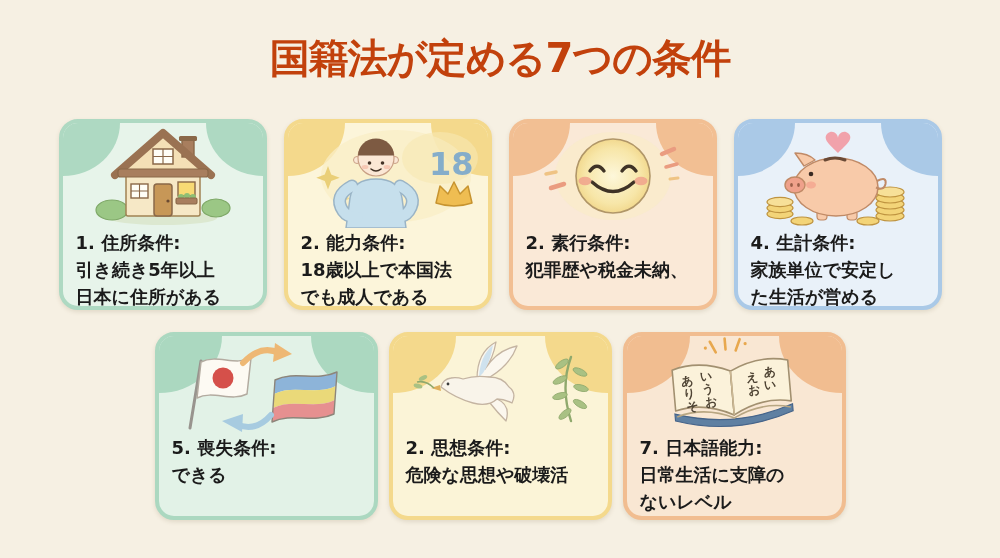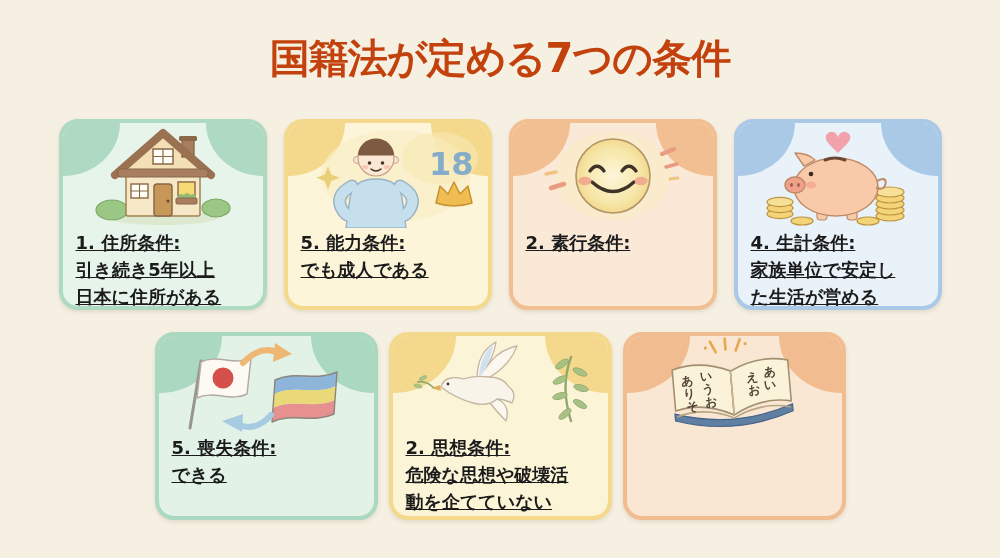--- a/index.html
+++ b/index.html
@@ -27,21 +27,21 @@
   .corner{position:absolute;top:0;width:57px;height:53px;background:var(--accent);z-index:0;}
   .corner.left{left:0;border-bottom-right-radius:100%;}
   .corner.right{right:0;border-bottom-left-radius:100%;}
   .row2 .corner{width:63px;height:57px;}
   .illus{position:relative;z-index:1;display:flex;align-items:center;justify-content:center;}
   .row1 .illus{height:105px;}
   .row2 .illus{height:97px;}
   .illus svg{display:block;}
   .cardtext{
     position:relative;z-index:1;padding:1px 12px 0 13px;
-    font-size:18px;font-weight:700;color:#1b1b1b;line-height:27px;text-decoration:underline;
+    font-size:18px;font-weight:700;color:#1b1b1b;line-height:27px;
   }
   .cardtext div{white-space:nowrap;}
 </style>
 </head>
 <body style="background: rgb(246, 240, 227);">
 
 <div class="page-title" style="color: #c2410c;">国籍法が定める7つの条件</div>
 
 <div class="row row1">
 
@@ -100,21 +100,22 @@
         <circle cx="81.5" cy="39" r="1.8" fill="#433226"></circle>
         <circle cx="94.5" cy="39" r="1.8" fill="#433226"></circle>
         <path d="M83,45 Q88,49 93,45" fill="none" stroke="#433226" stroke-width="1.6" stroke-linecap="round"></path>
         <ellipse cx="77" cy="43" rx="3.4" ry="2" fill="#f6c2ae" opacity="0.85"></ellipse>
         <ellipse cx="99" cy="43" rx="3.4" ry="2" fill="#f6c2ae" opacity="0.85"></ellipse>
         <text x="141" y="51" font-size="32" font-weight="800" fill="#85adca">18</text>
         <path d="M148,79 L152,62 L160,70 L166,58 L172,70 L180,62 L184,79 Q166,85 148,79 Z" fill="#efbd52" stroke="#c79430" stroke-width="1.5" stroke-linejoin="round"></path>
       </svg>
     </div>
     <div class="cardtext">
-      <div>5. 能力条件:</div>
+      <div>2. 能力条件:</div>
+      <div>18歳以上で本国法</div>
       <div>でも成人である</div>
     </div>
   </div>
 
   <div class="card" style="--accent: #f2bf93; --bg: #fae9d7;">
     <div class="corner left"></div>
     <div class="corner right"></div>
     <div class="illus">
       <svg width="200" height="104" viewBox="0 0 200 104">
         <defs>
@@ -133,20 +134,21 @@
         <ellipse cx="128" cy="57" rx="6.5" ry="4.2" fill="#f0a28c" opacity="0.85"></ellipse>
         <path d="M38,64 L51,60" stroke="#ea9c80" stroke-width="4.5" stroke-linecap="round"></path>
         <path d="M33,50 L43,48" stroke="#efc384" stroke-width="3.5" stroke-linecap="round"></path>
         <path d="M149,30 L161,25" stroke="#ea9c80" stroke-width="4.5" stroke-linecap="round"></path>
         <path d="M153,43 L164,40" stroke="#ea9c80" stroke-width="3.5" stroke-linecap="round"></path>
         <path d="M157,55 L165,54" stroke="#efc384" stroke-width="3" stroke-linecap="round"></path>
       </svg>
     </div>
     <div class="cardtext">
       <div>2. 素行条件:</div>
+      <div>犯罪歴や税金未納、</div>
     </div>
   </div>
 
   <div class="card" style="--accent: #aac9e7; --bg: #e9f1f9;">
     <div class="corner left"></div>
     <div class="corner right"></div>
     <div class="illus">
       <svg width="200" height="104" viewBox="0 0 200 104">
         <path d="M100,29 C92,21 84,15 89.5,9.5 C94.5,5 100,10 100,14 C100,10 105.5,5 110.5,9.5 C116,15 108,21 100,29 Z" fill="#f1a2ab"></path>
         <ellipse cx="42" cy="90" rx="13" ry="4.6" fill="#f3d478" stroke="#bf9440" stroke-width="1.2"></ellipse>
@@ -227,21 +229,20 @@
         <circle cx="55" cy="47" r="1.4" fill="#3a3a3a"></circle>
         <polygon points="47,48 38,51 48,54" fill="#e0b05c"></polygon>
         <path d="M41,51 Q33,43 24,45" stroke="#8fa96d" stroke-width="1.6" fill="none"></path>
         <ellipse cx="30" cy="41" rx="4.5" ry="2.2" fill="#a9c183" transform="rotate(-25 30 41)"></ellipse>
         <ellipse cx="25" cy="49" rx="4.5" ry="2.2" fill="#a9c183" transform="rotate(15 25 49)"></ellipse>
       </svg>
     </div>
     <div class="cardtext">
       <div>2. 思想条件:</div>
       <div>危険な思想や破壊活</div>
-      <div>動を企てていない</div>
     </div>
   </div>
 
   <div class="card" style="--accent: #f1bd90; --bg: #f9e7d3;">
     <div class="corner left"></div>
     <div class="corner right"></div>
     <div class="illus">
       <svg width="215" height="96" viewBox="0 0 215 96">
         <g transform="rotate(-5 105 52)">
           <path d="M92,14 L87,3" stroke="#e8a84e" stroke-width="2.6" stroke-linecap="round"></path>
@@ -260,15 +261,20 @@
           <text x="74" y="41" font-size="12" font-weight="700" fill="#4f4434">い</text>
           <text x="75" y="54" font-size="12" font-weight="700" fill="#4f4434">う</text>
           <text x="77" y="67" font-size="12" font-weight="700" fill="#4f4434">お</text>
           <text x="138" y="42" font-size="12" font-weight="700" fill="#4f4434">あ</text>
           <text x="137" y="55" font-size="12" font-weight="700" fill="#4f4434">い</text>
           <text x="120" y="46" font-size="12" font-weight="700" fill="#4f4434">え</text>
           <text x="121" y="59" font-size="12" font-weight="700" fill="#4f4434">お</text>
         </g>
       </svg>
     </div>
+    <div class="cardtext">
+      <div>7. 日本語能力:</div>
+      <div>日常生活に支障の</div>
+      <div>ないレベル</div>
+    </div>
   </div>
 
 </div>
 
 </body></html>

